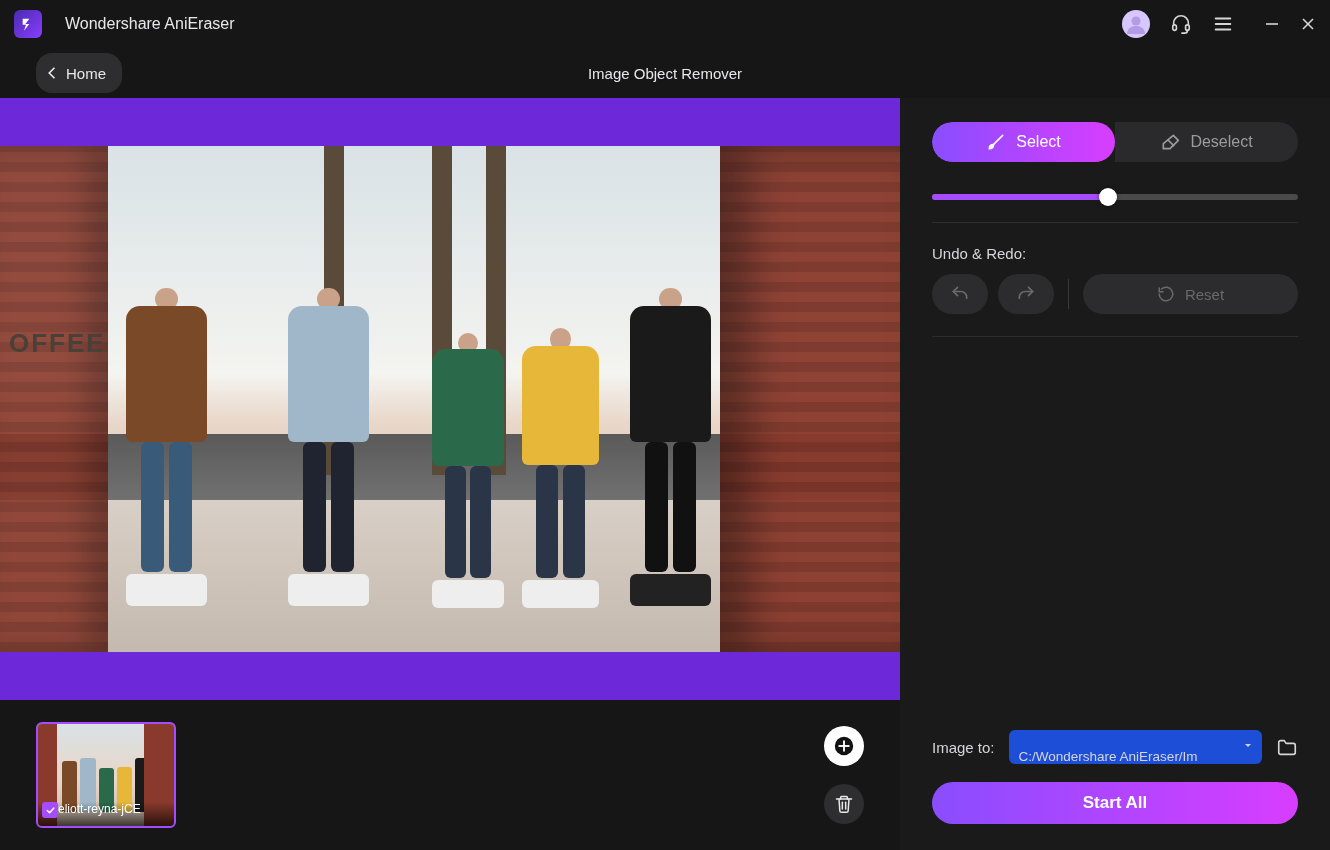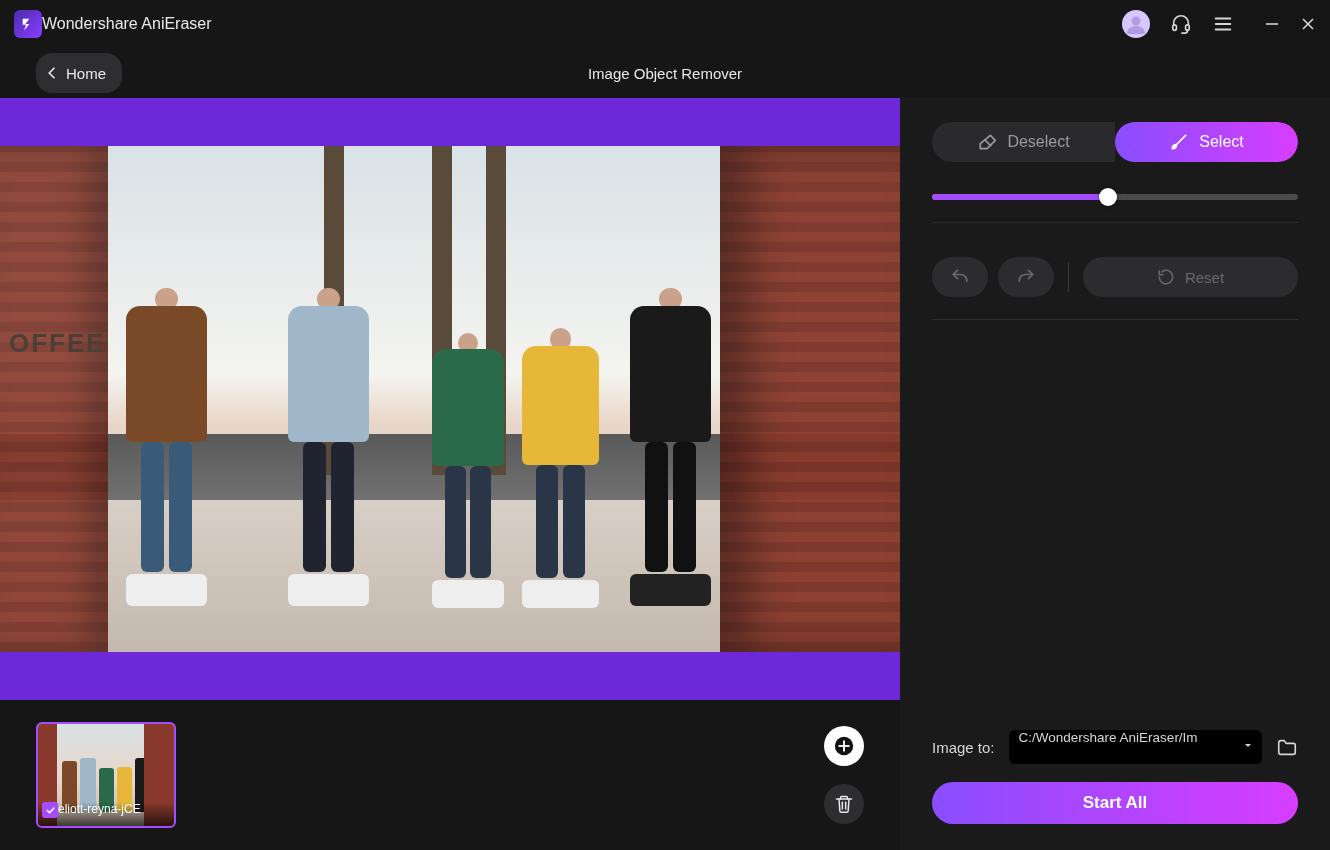--- a/index.html
+++ b/index.html
@@ -25,21 +25,21 @@
     color: var(--lightgrey);
     overflow: hidden;
     position: relative;
   }
 
   
   .titlebar {
     height: var(--titlebarH);
     display:flex; align-items:center;
     padding: 4px 14px;
-    gap:0;
+    gap:23px;
   }
   .logo {
     width:28px; height:28px; border-radius:6px;
     background: linear-gradient(135deg,#4a2bb0,#8a3dff);
     display:flex; align-items:center; justify-content:center;
   }
   .logo svg { width:16px; height:16px; }
   .app-title { font-size:16px; color:#e8e8ea; font-weight:400; }
   .titlebar-spacer { flex:1; }
   .titlebar-right { display:flex; align-items:center; gap:20px; }
@@ -258,22 +258,22 @@
   .preview-label{ color:var(--disabled-text); font-size:15px;}
 
   .sp-footer {
     position:absolute; left:32px; right:32px; bottom:26px;
     display:flex; flex-direction:column; gap:18px;
   }
   .save-row{ display:flex; align-items:center; gap:14px;}
   .save-row .lbl{ font-size:15px; color:var(--lightgrey); flex-shrink:0;}
   .path-select{
     flex:1; height:34px; border-radius:6px;
-    background:#000000; color:var(--lightgrey);
-    display:flex; align-items:flex-start;
+    background:#1d4ed8; color:var(--lightgrey);
+    display:flex; align-items:flex-end;
     padding:0 28px 0 10px;
     font-size:13.5px;
     position:relative; overflow:hidden;
     white-space:nowrap;
     cursor:pointer;
   }
   .path-select .caret{ position:absolute; right:8px; top:50%; transform:translateY(-50%);}
   .folder-btn { width:22px; height:22px; color:var(--lightgrey); cursor:pointer;}
 
   .start-btn{
@@ -440,46 +440,47 @@
               <line x1="14" y1="10" x2="14" y2="18"></line>
             </svg>
         </div>
       </div>
     </div>
   </div>
 
   <div class="sidepanel">
 
     <div class="seg">
+      <div class="seg-btn active">
+        <svg width="20" height="20" viewBox="0 0 24 24" fill="none" stroke="#fff" stroke-width="2" stroke-linecap="round">
+            <path d="M20 4 L9 15"></path>
+            <path d="M9 15 c-3 0 -5 2 -5 5 c3 0 5 -2 5 -5 z" fill="#fff"></path>
+          </svg>
+        <span>Select</span>
+      </div>
       <div class="seg-btn inactive">
         <svg width="20" height="20" viewBox="0 0 24 24" fill="none" stroke="currentColor" stroke-width="2" stroke-linejoin="round">
             <path d="M16 4 L22 10 L12 20 L4 20 L4 14 Z"></path>
             <line x1="9" y1="9" x2="17" y2="17"></line>
           </svg>
         <span>Deselect</span>
       </div>
-      <div class="seg-btn active">
-        <svg width="20" height="20" viewBox="0 0 24 24" fill="none" stroke="#fff" stroke-width="2" stroke-linecap="round">
-            <path d="M20 4 L9 15"></path>
-            <path d="M9 15 c-3 0 -5 2 -5 5 c3 0 5 -2 5 -5 z" fill="#fff"></path>
-          </svg>
-        <span>Select</span>
-      </div>
     </div>
 
     <div>
       <div class="slider-track">
         <div class="slider-fill" id="brush-fill" style="width: 48%;"></div>
         <div class="slider-knob" id="brush-knob" style="left: 48%;"></div>
       </div>
     </div>
 
     <div class="divider"></div>
 
     <div>
+      <div class="sp-label">Undo &amp; Redo:</div>
       <div class="btnrow" style="margin-top:12px;">
         <div class="pill-btn small">
           <svg width="20" height="20" viewBox="0 0 24 24" fill="none" stroke="currentColor" stroke-width="2" stroke-linecap="round">
               <path d="M9 14 L4 9 L9 4"></path>
               <path d="M4 9 h9 a7 7 0 0 1 7 7 v1"></path>
             </svg>
         </div>
         <div class="pill-btn small">
           <svg width="20" height="20" viewBox="0 0 24 24" fill="none" stroke="currentColor" stroke-width="2" stroke-linecap="round">
               <path d="M15 14 L20 9 L15 4"></path>

